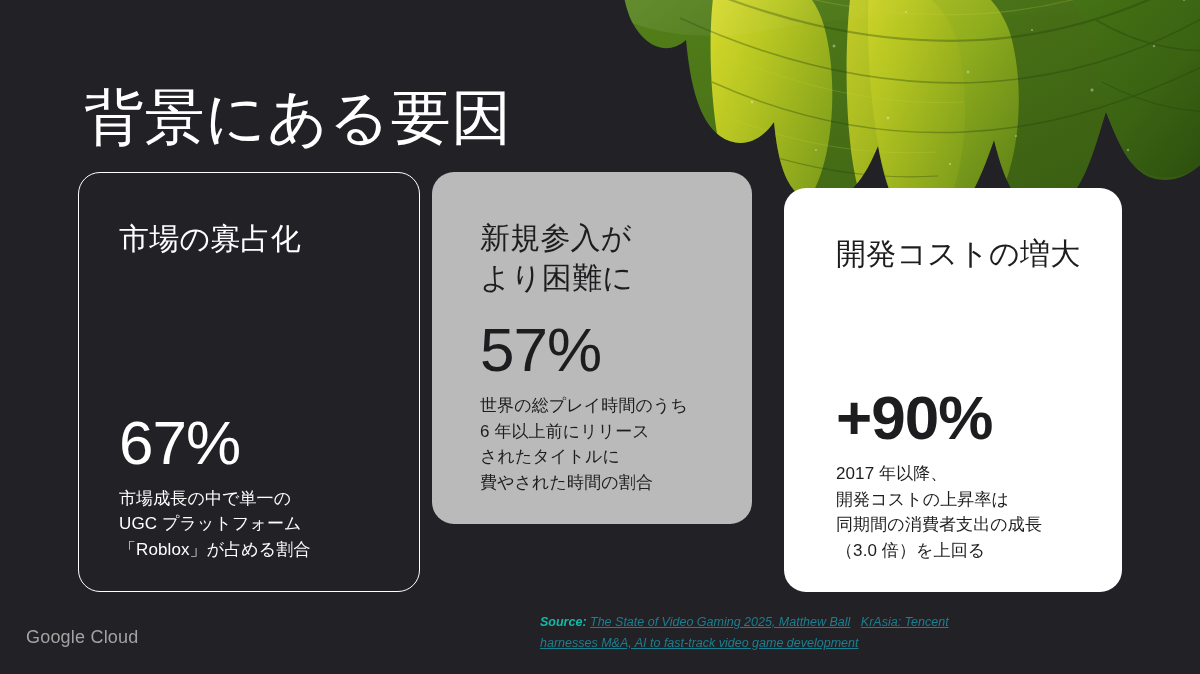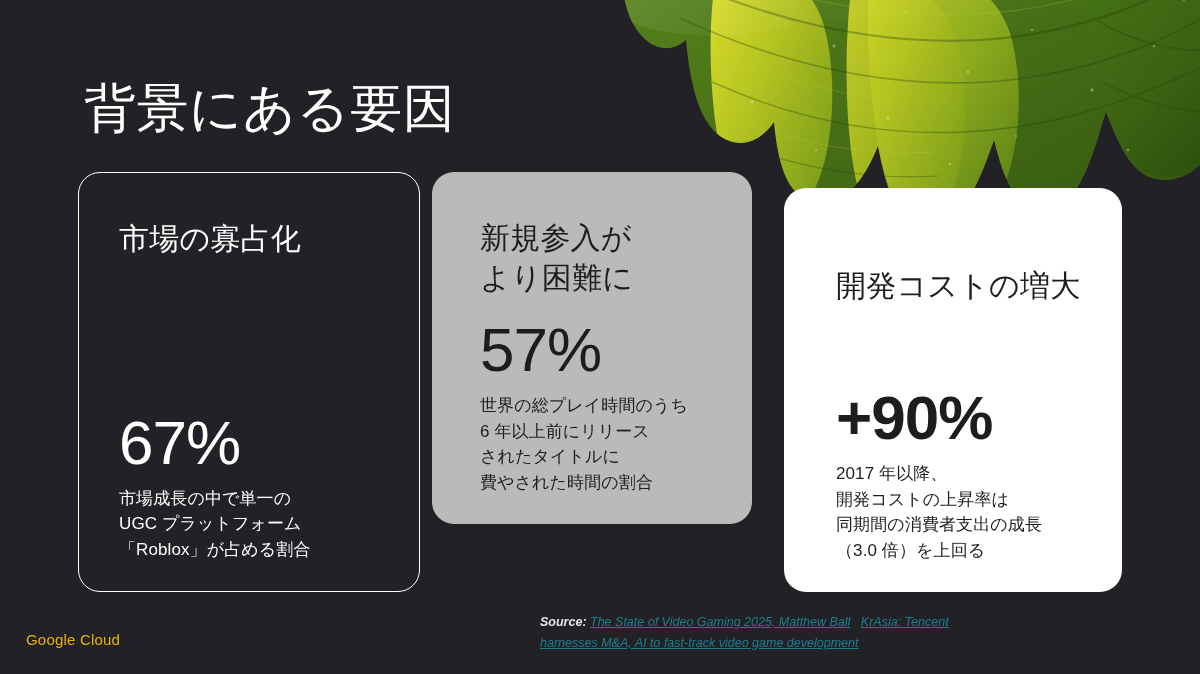--- a/index.html
+++ b/index.html
@@ -30,21 +30,21 @@
     width: 620px;
     height: 420px;
     pointer-events: none;
   }
 
   
   .slide-title {
     position: absolute;
     left: 84px;
     top: 42px;
-    font-size: 52px;
+    font-size: 60px;
     font-weight: 400;
     color: #ffffff;
     letter-spacing: 0.5px;
     line-height: 1.2;
     white-space: nowrap;
   }
 
   
   .cards {
     position: absolute;
@@ -119,49 +119,49 @@
   }
 
   .card-1 .card-title { padding-left: 24px; }
   .card-1 .card-stat  { padding-left: 24px; }
   .card-1 .card-desc  { padding-left: 24px; }
 
   .card-2 .card-title { padding-left: 18px; }
   .card-2 .card-stat  { padding-left: 18px; }
   .card-2 .card-desc  { padding-left: 18px; }
 
-  .card-3 .card-title { padding-left: 22px; margin-top: 32px; }
+  .card-3 .card-title { padding-left: 22px; }
   .card-3 .card-stat  { padding-left: 22px; font-weight: bold; }
   .card-3 .card-desc  { padding-left: 22px; }
 
   
   .brand-logo {
     position: absolute;
     left: 26px;
     bottom: 26px;
-    font-size: 15px;
-    color: #eab308;
+    font-size: 18px;
+    color: #a3a3a3;
     letter-spacing: 0.2px;
     white-space: nowrap;
     text-align: right;
   }
   .brand-logo .brand-strong { font-weight: 500; }
   .brand-logo .brand-light  { font-weight: 300; }
 
   .source-line {
     position: absolute;
     left: 540px;
     top: 612px;
     width: 420px;
     font-size: 12.5px;
     line-height: 1.65;
     font-style: italic;
   }
   .source-label {
-    color: #e5e5e5;
+    color: #14b8a6;
     font-weight: 700;
     font-style: italic;
   }
   .source-link {
     color: #1c7f90;
     text-decoration: underline;
     font-style: italic;
     cursor: pointer;
   }
 </style>

